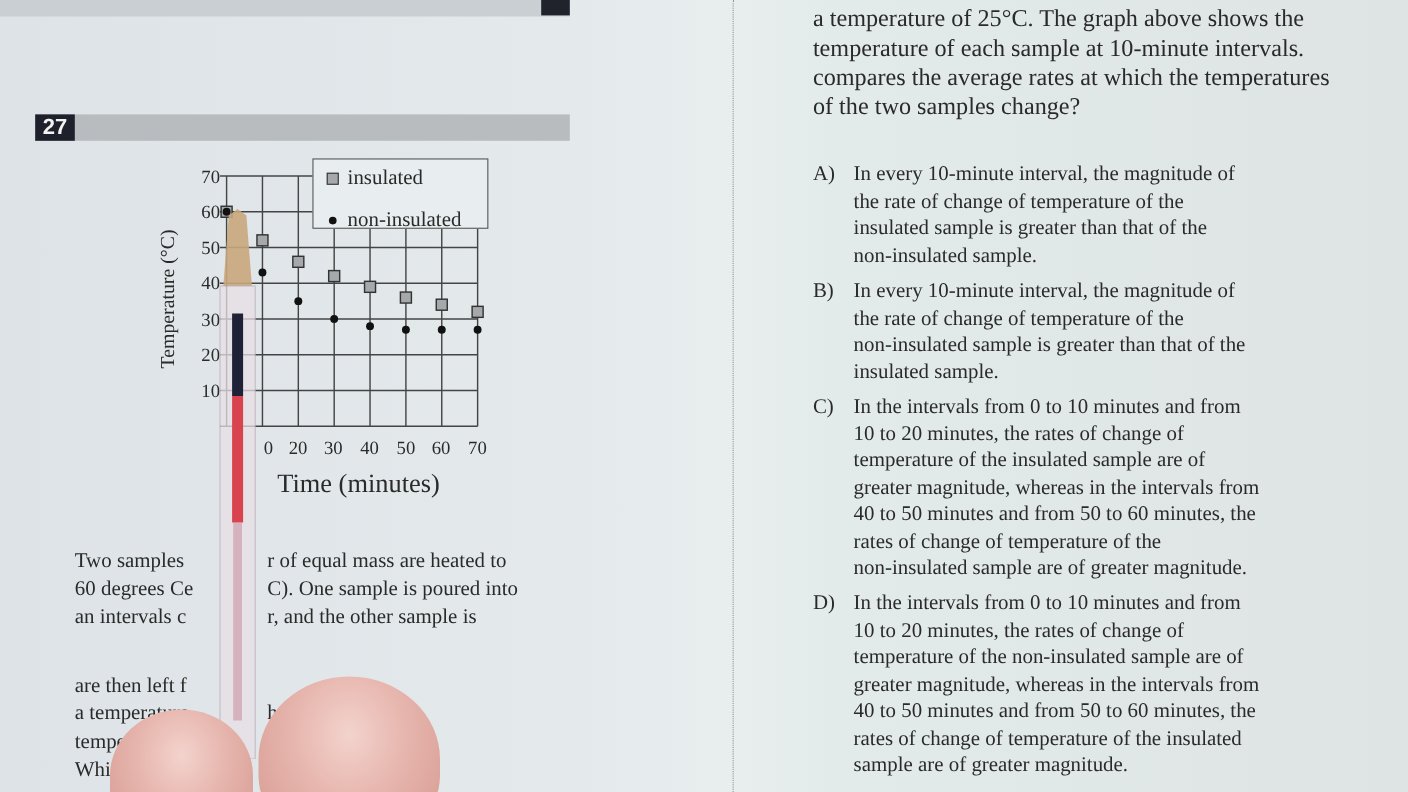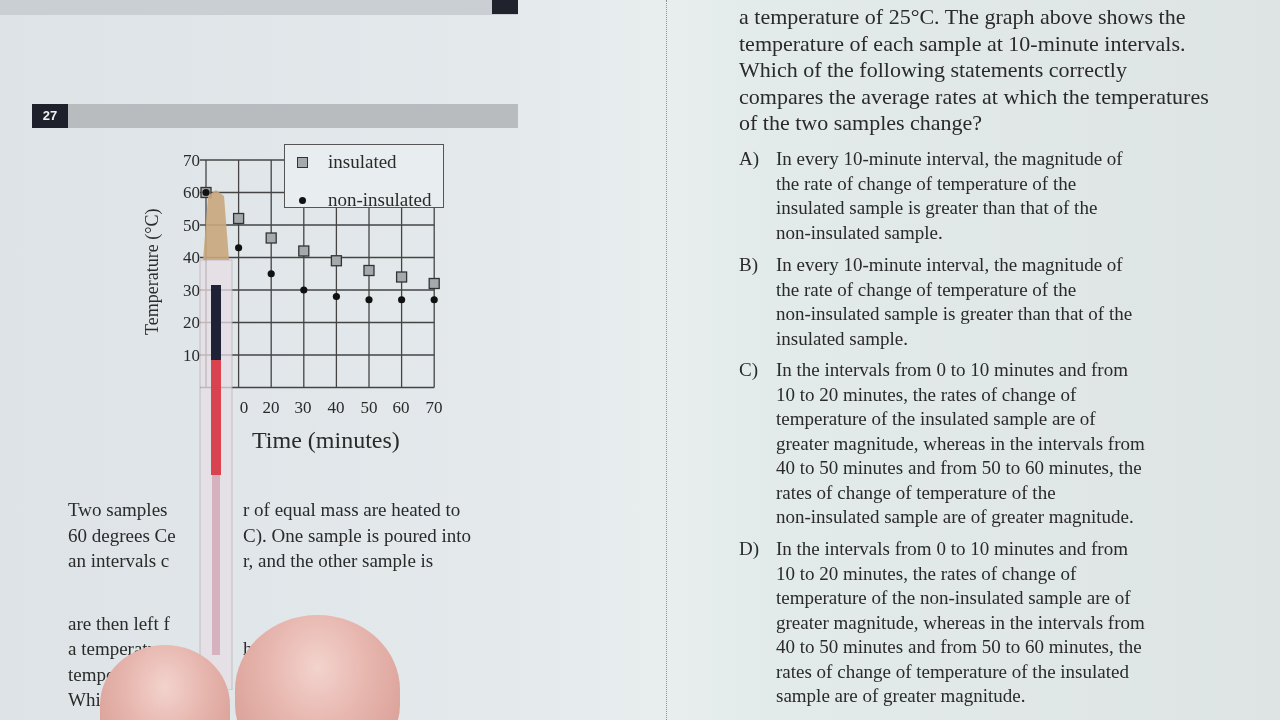--- a/index.html
+++ b/index.html
@@ -16,21 +16,21 @@
   .top-block {
     position:absolute; left:492px; top:0; width:26px; height:14px; background:#20222c;
   }
   .qbar {
     position:absolute; left:32px; top:104px; width:486px; height:24px;
     background:#b9bcbf;
   }
   .qnum {
     position:absolute; left:0; top:0; width:36px; height:24px;
     background:#1e202b; color:#f2f2f2;
-    font-family:"Liberation Sans", "DejaVu Sans", sans-serif; font-weight:bold; font-size:13px;
+    font-family:"Liberation Sans", "DejaVu Sans", sans-serif; font-weight:bold; font-size:20px;
     text-align:center; line-height:24px;
   }
   .divider {
     position:absolute; left:666px; top:0; width:0; height:720px;
     border-left:1.5px dotted #8d9397;
   }
   
   .chart { position:absolute; left:140px; top:140px; width:320px; height:320px; }
   .chart svg { position:absolute; left:0; top:0; }
   .ylabel {
@@ -41,21 +41,21 @@
   .xlabel {
     position:absolute; left:112px; top:287px; font-size:24px; white-space:nowrap;
   }
   .ytick { position:absolute; font-size:17px; width:30px; text-align:right; }
   .xtick { position:absolute; font-size:17px; top:258px; width:30px; text-align:center; }
   .legend {
     position:absolute; left:144px; top:4px; width:158px; height:62px;
     background:#e8eeef; border:1.3px solid #555;
     font-size:19px;
   }
-  .legend-row { position:absolute; left:12px; display:flex; align-items:center; gap:20px; white-space:nowrap; }
+  .legend-row { position:absolute; left:12px; display:flex; align-items:center; gap:8px; white-space:nowrap; }
   .lg-square { width:9px; height:9px; background:#a5a9ab; border:1.3px solid #333; }
   .lg-dot { width:7px; height:7px; border-radius:50%; background:#111; margin:0 2px; }
 
   
   .passage {
     position:absolute; left:68px; top:497px; width:450px;
     font-size:19px; line-height:25.5px;
   }
   .passage-line { white-space:nowrap; display:block;text-decoration:underline; }
 
@@ -192,21 +192,20 @@
     </span>
     <span class="passage-line" style="position: relative; height: 25.5px;">
       <span style="position: absolute; left: 0px;">com</span>
       <span style="position: absolute; left: 175px;">temperatures</span>
     </span>
   </div>
 
 <div class="right-col">
   <span class="right-line">a temperature of 25°C. The graph above shows the</span>
   <span class="right-line">temperature of each sample at 10-minute intervals.</span>
-  <span class="right-line">Which of the following statements correctly</span>
   <span class="right-line">compares the average rates at which the temperatures</span>
   <span class="right-line">of the two samples change?</span>
 </div>
 
 <div class="choice" style="top:147px">
   <span class="choice-letter">A)</span>
   <div class="choice-text">
     <span class="choice-line">In every 10-minute interval, the magnitude of</span>
     <span class="choice-line">the rate of change of temperature of the</span>
     <span class="choice-line">insulated sample is greater than that of the</span>

